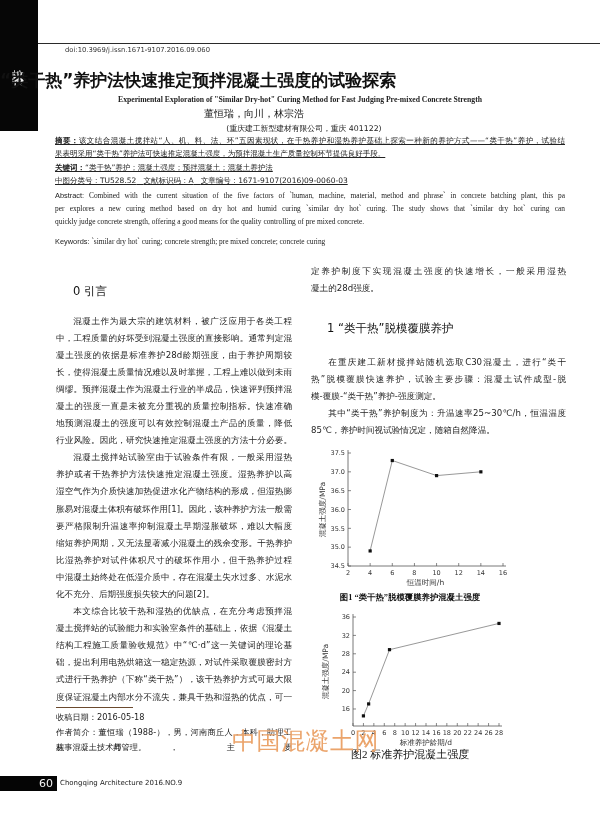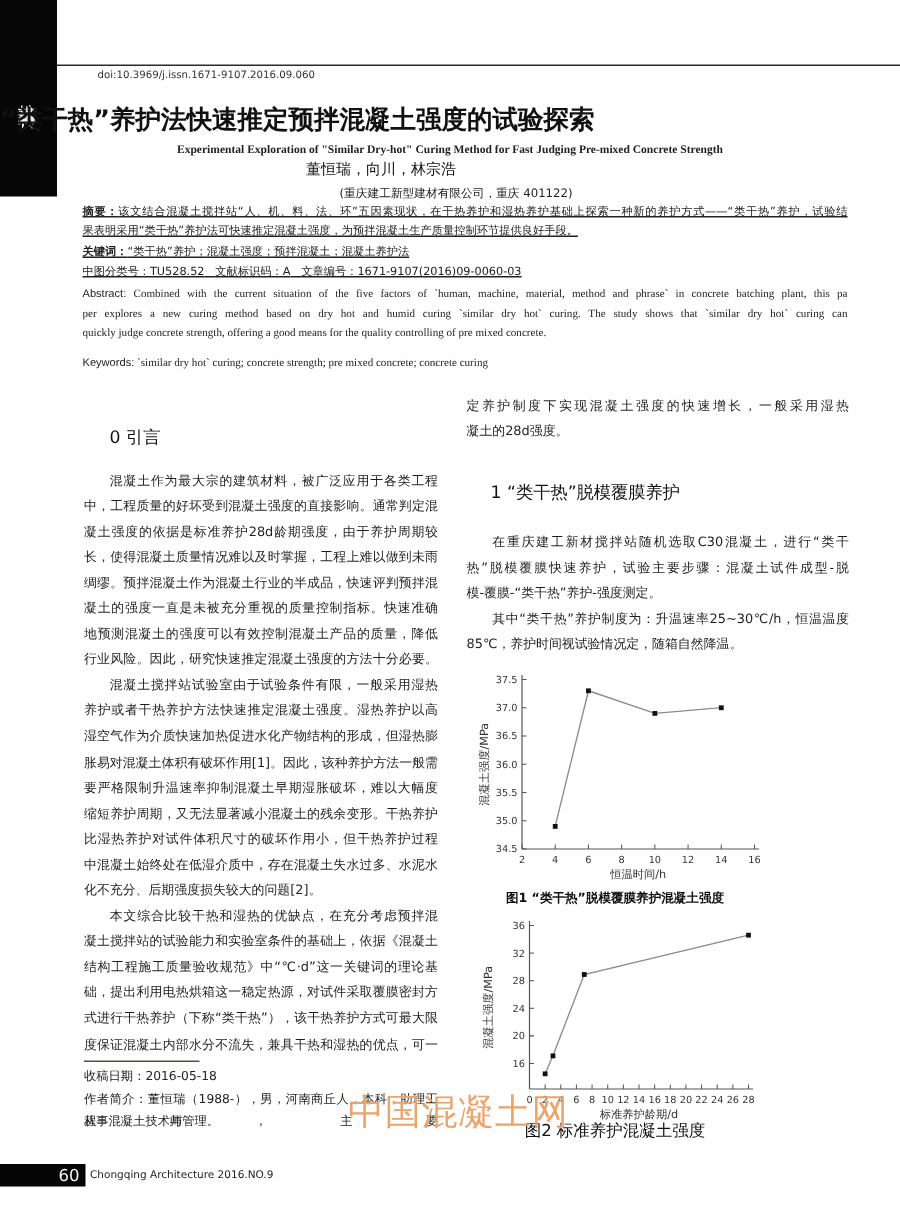--- a/index.html
+++ b/index.html
@@ -32,21 +32,21 @@
 .right-col-b .ln{height:17px;line-height:17px;}
 .h-sec0{left:73px;top:283px;font-size:11.5px;line-height:16px;color:#111;}
 .h-sec1{left:327px;top:320px;font-size:11.5px;line-height:16px;color:#111;}
 
 .fn-rule{left:56px;top:707px;width:77px;height:1px;background:#6b4a2e;}
 .fn{left:56px;top:709.5px;width:236px;font-size:8.2px;color:#222;}
 .fn .ln{height:15px;line-height:15px;}
 
 .chart{position:absolute;overflow:visible;}
 .chart text{font-family:"DejaVu Sans",sans-serif;fill:#333;}
-.cap{position:absolute;text-align:center;font-size:8.4px;line-height:12px;color:#111;font-weight:bold;}
+.cap{position:absolute;text-align:center;font-size:8.4px;line-height:12px;color:#111;font-weight:bold;font-family:Liberation Serif, serif;}
 .cap1{left:310px;top:592px;width:200px;}
 .cap2{left:310px;top:748px;width:200px;font-weight:normal;font-size:11px;}
 
 .foot-bar{left:0;top:776px;width:57px;height:15px;background:#050505;}
 .page-num{left:0;top:776px;width:53px;text-align:right;font-size:11px;line-height:15px;color:#f5f5f5;}
 .journal{left:60px;top:778px;font-size:7px;line-height:11px;color:#222;}
 .watermark{left:232px;top:726px;font-size:24px;line-height:30px;letter-spacing:0.5px;}
 </style>
 </head>
 <body>

